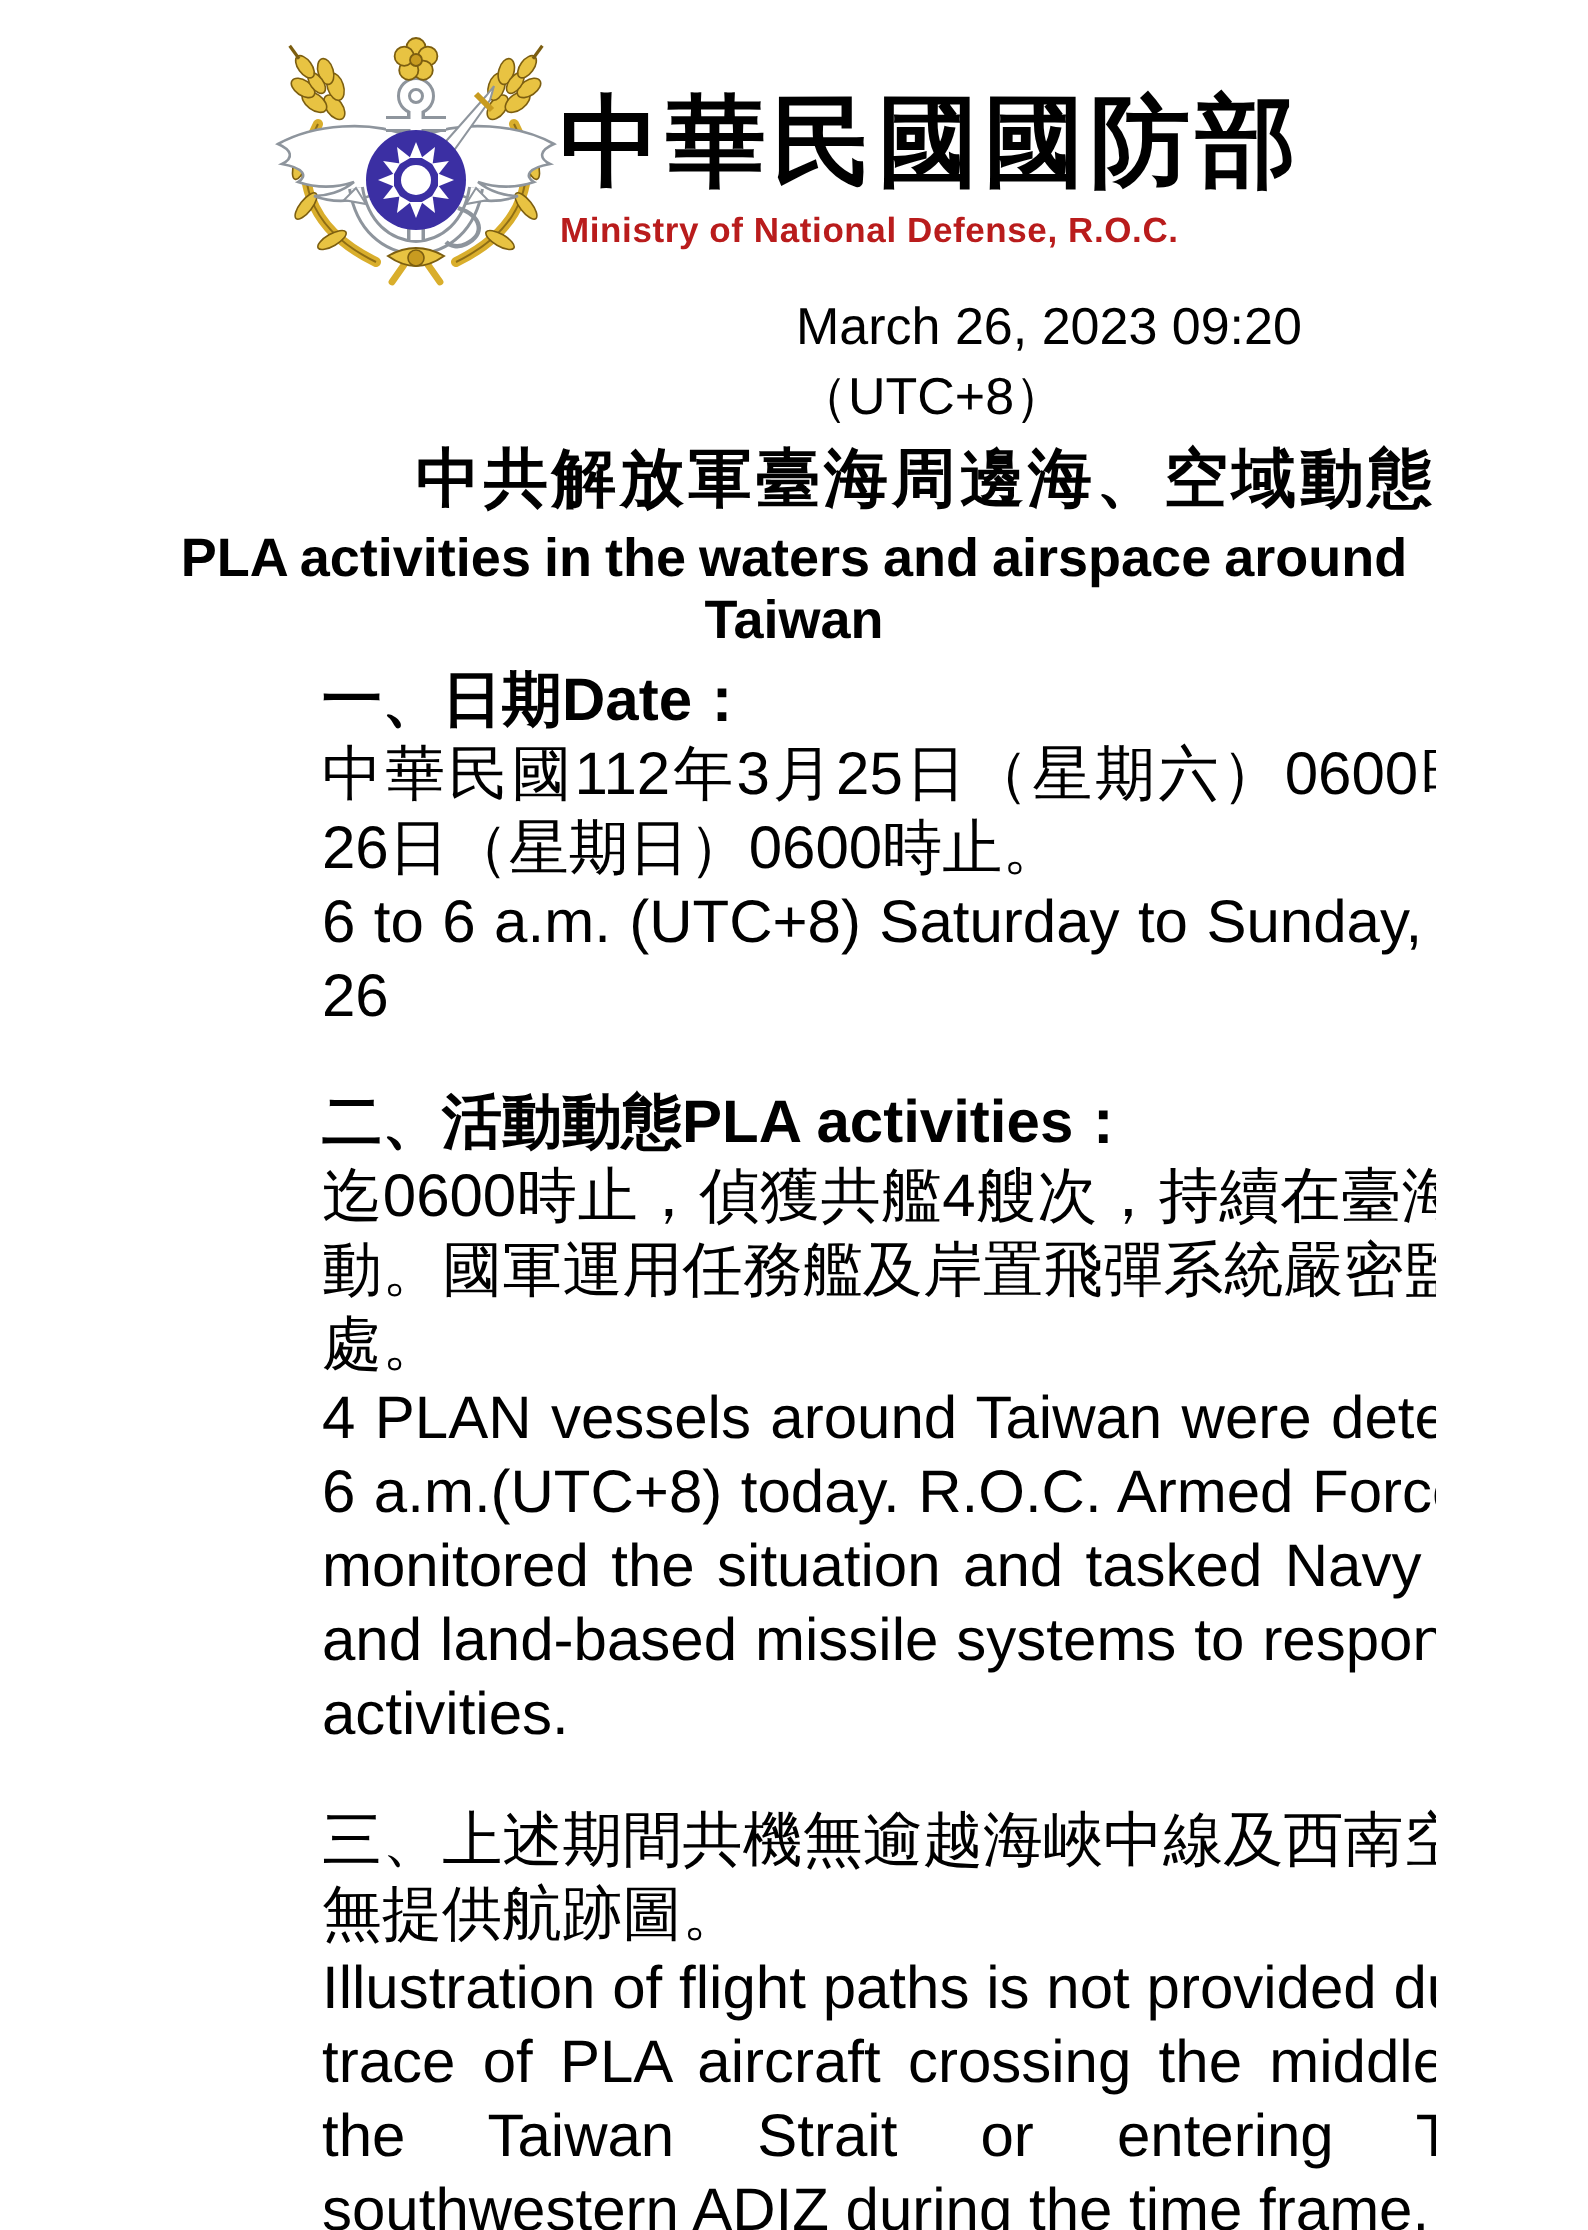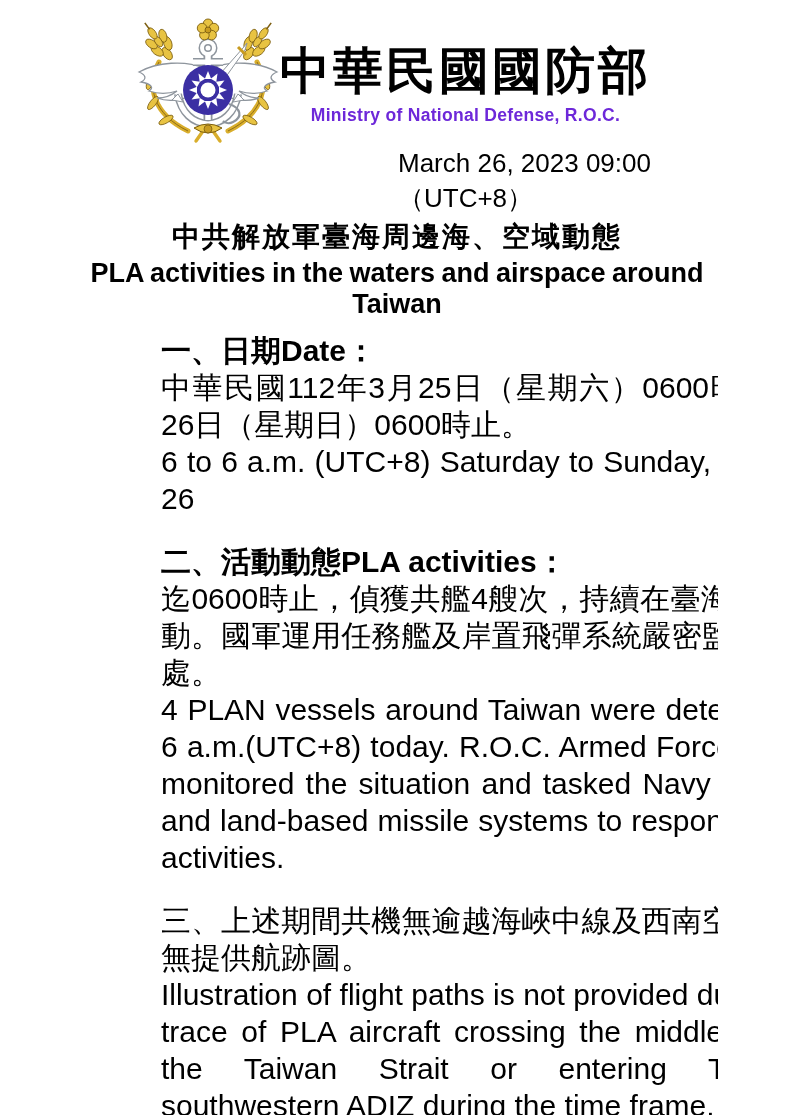--- a/index.html
+++ b/index.html
@@ -5,24 +5,24 @@
   * { margin:0; padding:0; box-sizing:border-box; }
   html,body { background:#ffffff; }
   .page {
     position:relative; width:642px; height:1115px; margin:0 auto;
     background:#ffffff; color:#000000; overflow:hidden;
     font-family:Liberation Sans, sans-serif;
   }
   .emblem { position:absolute; left:57px; top:10px; width:150px; height:135px; }
   .org { position:absolute; left:204px; top:46px; }
   .org-zh { font-size:50px; line-height:1.02; letter-spacing:3px; font-weight:600; white-space:nowrap; }
-  .org-en { font-size:17.5px; font-weight:bold; letter-spacing:0.3px; color:#6d28d9; margin-top:8px; white-space:nowrap;text-align:center; }
+  .org-en { font-size:17.5px; font-weight:bold; letter-spacing:0.3px; color:#b91c1c; margin-top:8px; white-space:nowrap; }
   .release { position:absolute; left:322px; top:146px; font-size:26px; line-height:35px; }
   .doc-title { position:absolute; left:0; top:218px; width:100%; text-align:center; }
-  .doc-title-zh { font-size:28px; font-weight:bold; letter-spacing:2px; }
+  .doc-title-zh { font-size:32px; font-weight:bold; letter-spacing:2px;text-align:right; }
   .doc-title-en { font-size:27px; font-weight:bold; word-spacing:-1px; margin-top:2px; }
   .body { position:absolute; left:85px; top:332px; width:661px;
           font-size:30px; line-height:37px; text-align:justify; text-justify:inter-word; }
   .section { margin-bottom:26px; }
   .section:last-child { margin-bottom:16px; }
   .heading { font-weight:bold; text-align:left; }
 </style>
 </head>
 <body>
 
@@ -123,21 +123,21 @@
       <circle cx="0" cy="0" r="3" fill="#C89B20"></circle>
     </g>
   </svg>
 
   <div class="org">
     <div class="org-zh">中華民國國防部</div>
     <div class="org-en">Ministry of National Defense, R.O.C.</div>
   </div>
 
   <div class="release">
-    <div>March 26, 2023 09:00（UTC+8）</div>
+    <div>March 26, 2023 09:20（UTC+8）</div>
   </div>
 
   <div class="doc-title">
     <div class="doc-title-zh">中共解放軍臺海周邊海、空域動態</div>
     <div class="doc-title-en">PLA activities in the waters and airspace around Taiwan</div>
   </div>
 
   <div class="body">
 
     <div class="section">

